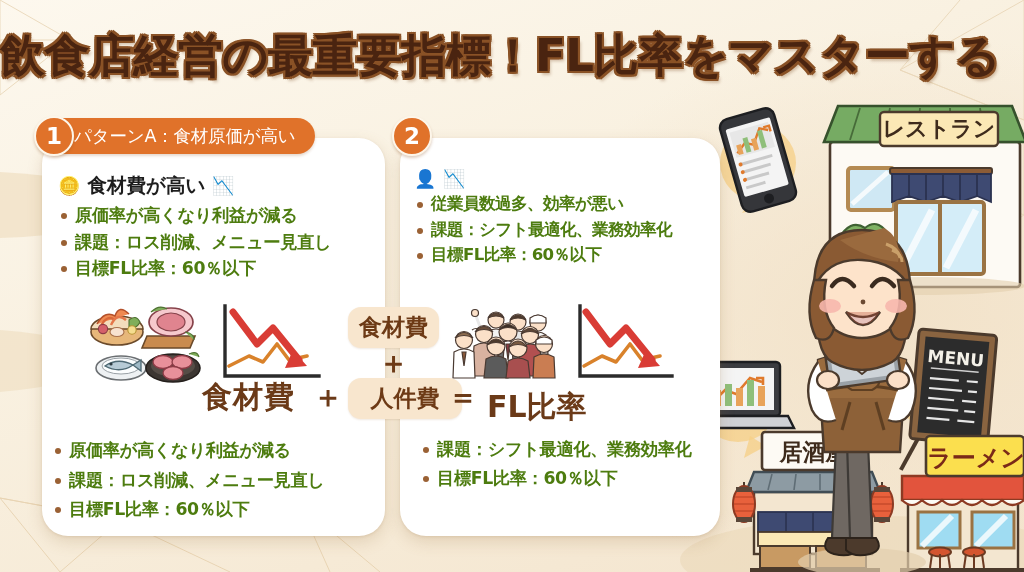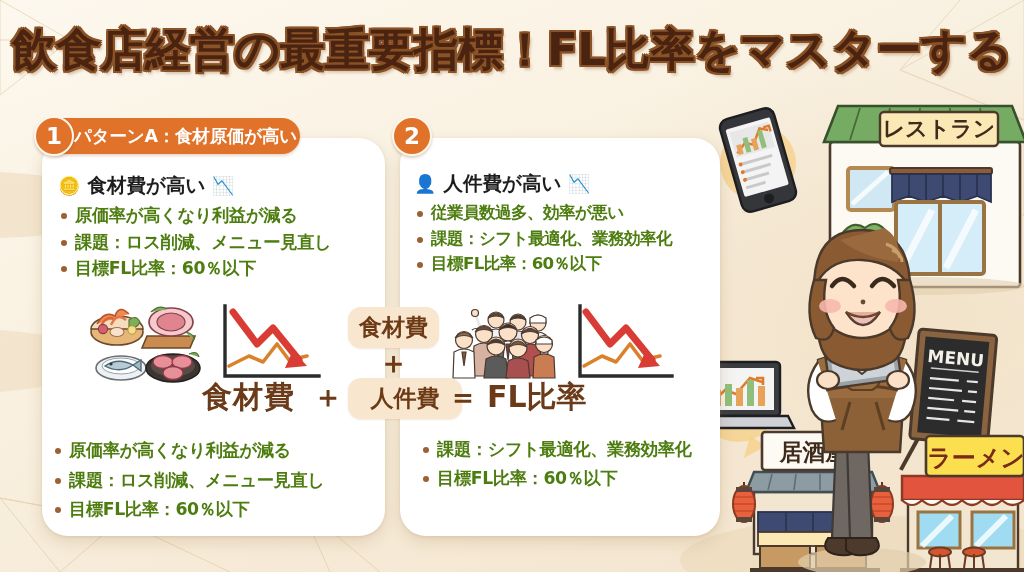--- a/index.html
+++ b/index.html
@@ -13,22 +13,22 @@
   #bg{
     position:absolute; inset:0;
     background:
       radial-gradient(ellipse 60% 80% at 88% 55%, #f2e2c9 0%, rgba(242,226,201,0) 62%),
       linear-gradient(160deg,#fdf8ee 0%, #f9f1e1 38%, #f6ead6 72%, #f3e4cd 100%);
   }
   #bgsvg{ position:absolute; inset:0; width:1024px; height:572px; }
 
   
   #title-bar{
-    position:absolute; left:0; top:14px; width:1024px; height:72px;
-    display:flex; align-items:center; justify-content:center;
+    position:absolute; left:0; top:20px; width:1024px; height:72px;
+    display:flex; align-items:center; justify-content:flex-start;
     z-index:6;
   }
   #title-text{
     font-size:45px; font-weight:700; letter-spacing:-0.5px;
     color:#4a2410; white-space:nowrap;
     text-shadow:
       2px 0 0 #8a5226, -2px 0 0 #8a5226, 0 2px 0 #8a5226, 0 -2px 0 #8a5226,
       2px 2px 0 #8a5226, -2px 2px 0 #8a5226, 2px -2px 0 #8a5226, -2px -2px 0 #8a5226,
       3px 4px 3px rgba(120,70,30,.30);
   }
@@ -56,22 +56,22 @@
     display:flex; align-items:center; justify-content:center;
     font-size:23px; font-weight:700; line-height:1;
     box-shadow:0 2px 3px rgba(140,80,30,.28);
     position:relative; z-index:2;
     border:2px solid #fdf6ea;
   }
   .hdr-label{
     background:#e0722a; color:#ffffff;
     height:36px; border-radius:0 18px 18px 0;
     display:flex; align-items:center;
-    padding:0 3px 0 22px; margin-left:-22px;
-    font-size:17.5px; font-weight:700; letter-spacing:-0.2px;
+    padding:0 20px 0 22px; margin-left:-22px;
+    font-size:17.5px; font-weight:400; letter-spacing:-0.2px;
     white-space:nowrap;
     box-shadow:0 2px 3px rgba(140,80,30,.22);
   }
 
   
   .card-body{ position:absolute; z-index:4; }
   #body-1{ left:58px;  top:172px; width:320px; }
   #body-2{ left:414px; top:170px; width:300px; }
 
   .subhead{
@@ -126,21 +126,21 @@
     font-size:30px; font-weight:700; color:#6d3a16; line-height:1;
   }
   .eq-term{
     position:absolute; z-index:7;
     color:#6b3a18; font-weight:700; white-space:nowrap;
     display:flex; align-items:center; line-height:1;
   }
   #eq-left{  left:202px; top:382px; font-size:30px; letter-spacing:1px; }
   #eq-plus{  left:313px; top:382px; font-size:30px; }
   #eq-equals{left:448px; top:382px; font-size:30px; }
-  #eq-result{left:487px; top:382px; font-size:30px; letter-spacing:0px; }
+  #eq-result{left:487px; top:392px; font-size:30px; letter-spacing:0px; }
 
   
   #scene{ position:absolute; left:700px; top:90px; width:324px; height:486px; z-index:2; }
   #scene svg{ display:block; }
 </style>
 </head>
 <body>
 
 <div id="bg">
   <svg id="bgsvg" viewBox="0 0 1024 572">
@@ -240,21 +240,20 @@
 </div>
 
 <div class="card" id="card-2"></div>
 <div class="hdr" id="hdr-2">
   <div class="hdr-num">2</div>
 </div>
 
 <div class="card-body" id="body-2">
   <div class="subhead">
     <span class="emo">👤</span>
-    <span>人件費が高い</span>
     <span class="emo">📉</span>
   </div>
   <ul class="blist">
     <li>従業員数過多、効率が悪い</li>
     <li>課題：シフト最適化、業務効率化</li>
     <li>目標FL比率：60％以下</li>
   </ul>
 </div>
 
 <div class="illus" id="staff-illus">

